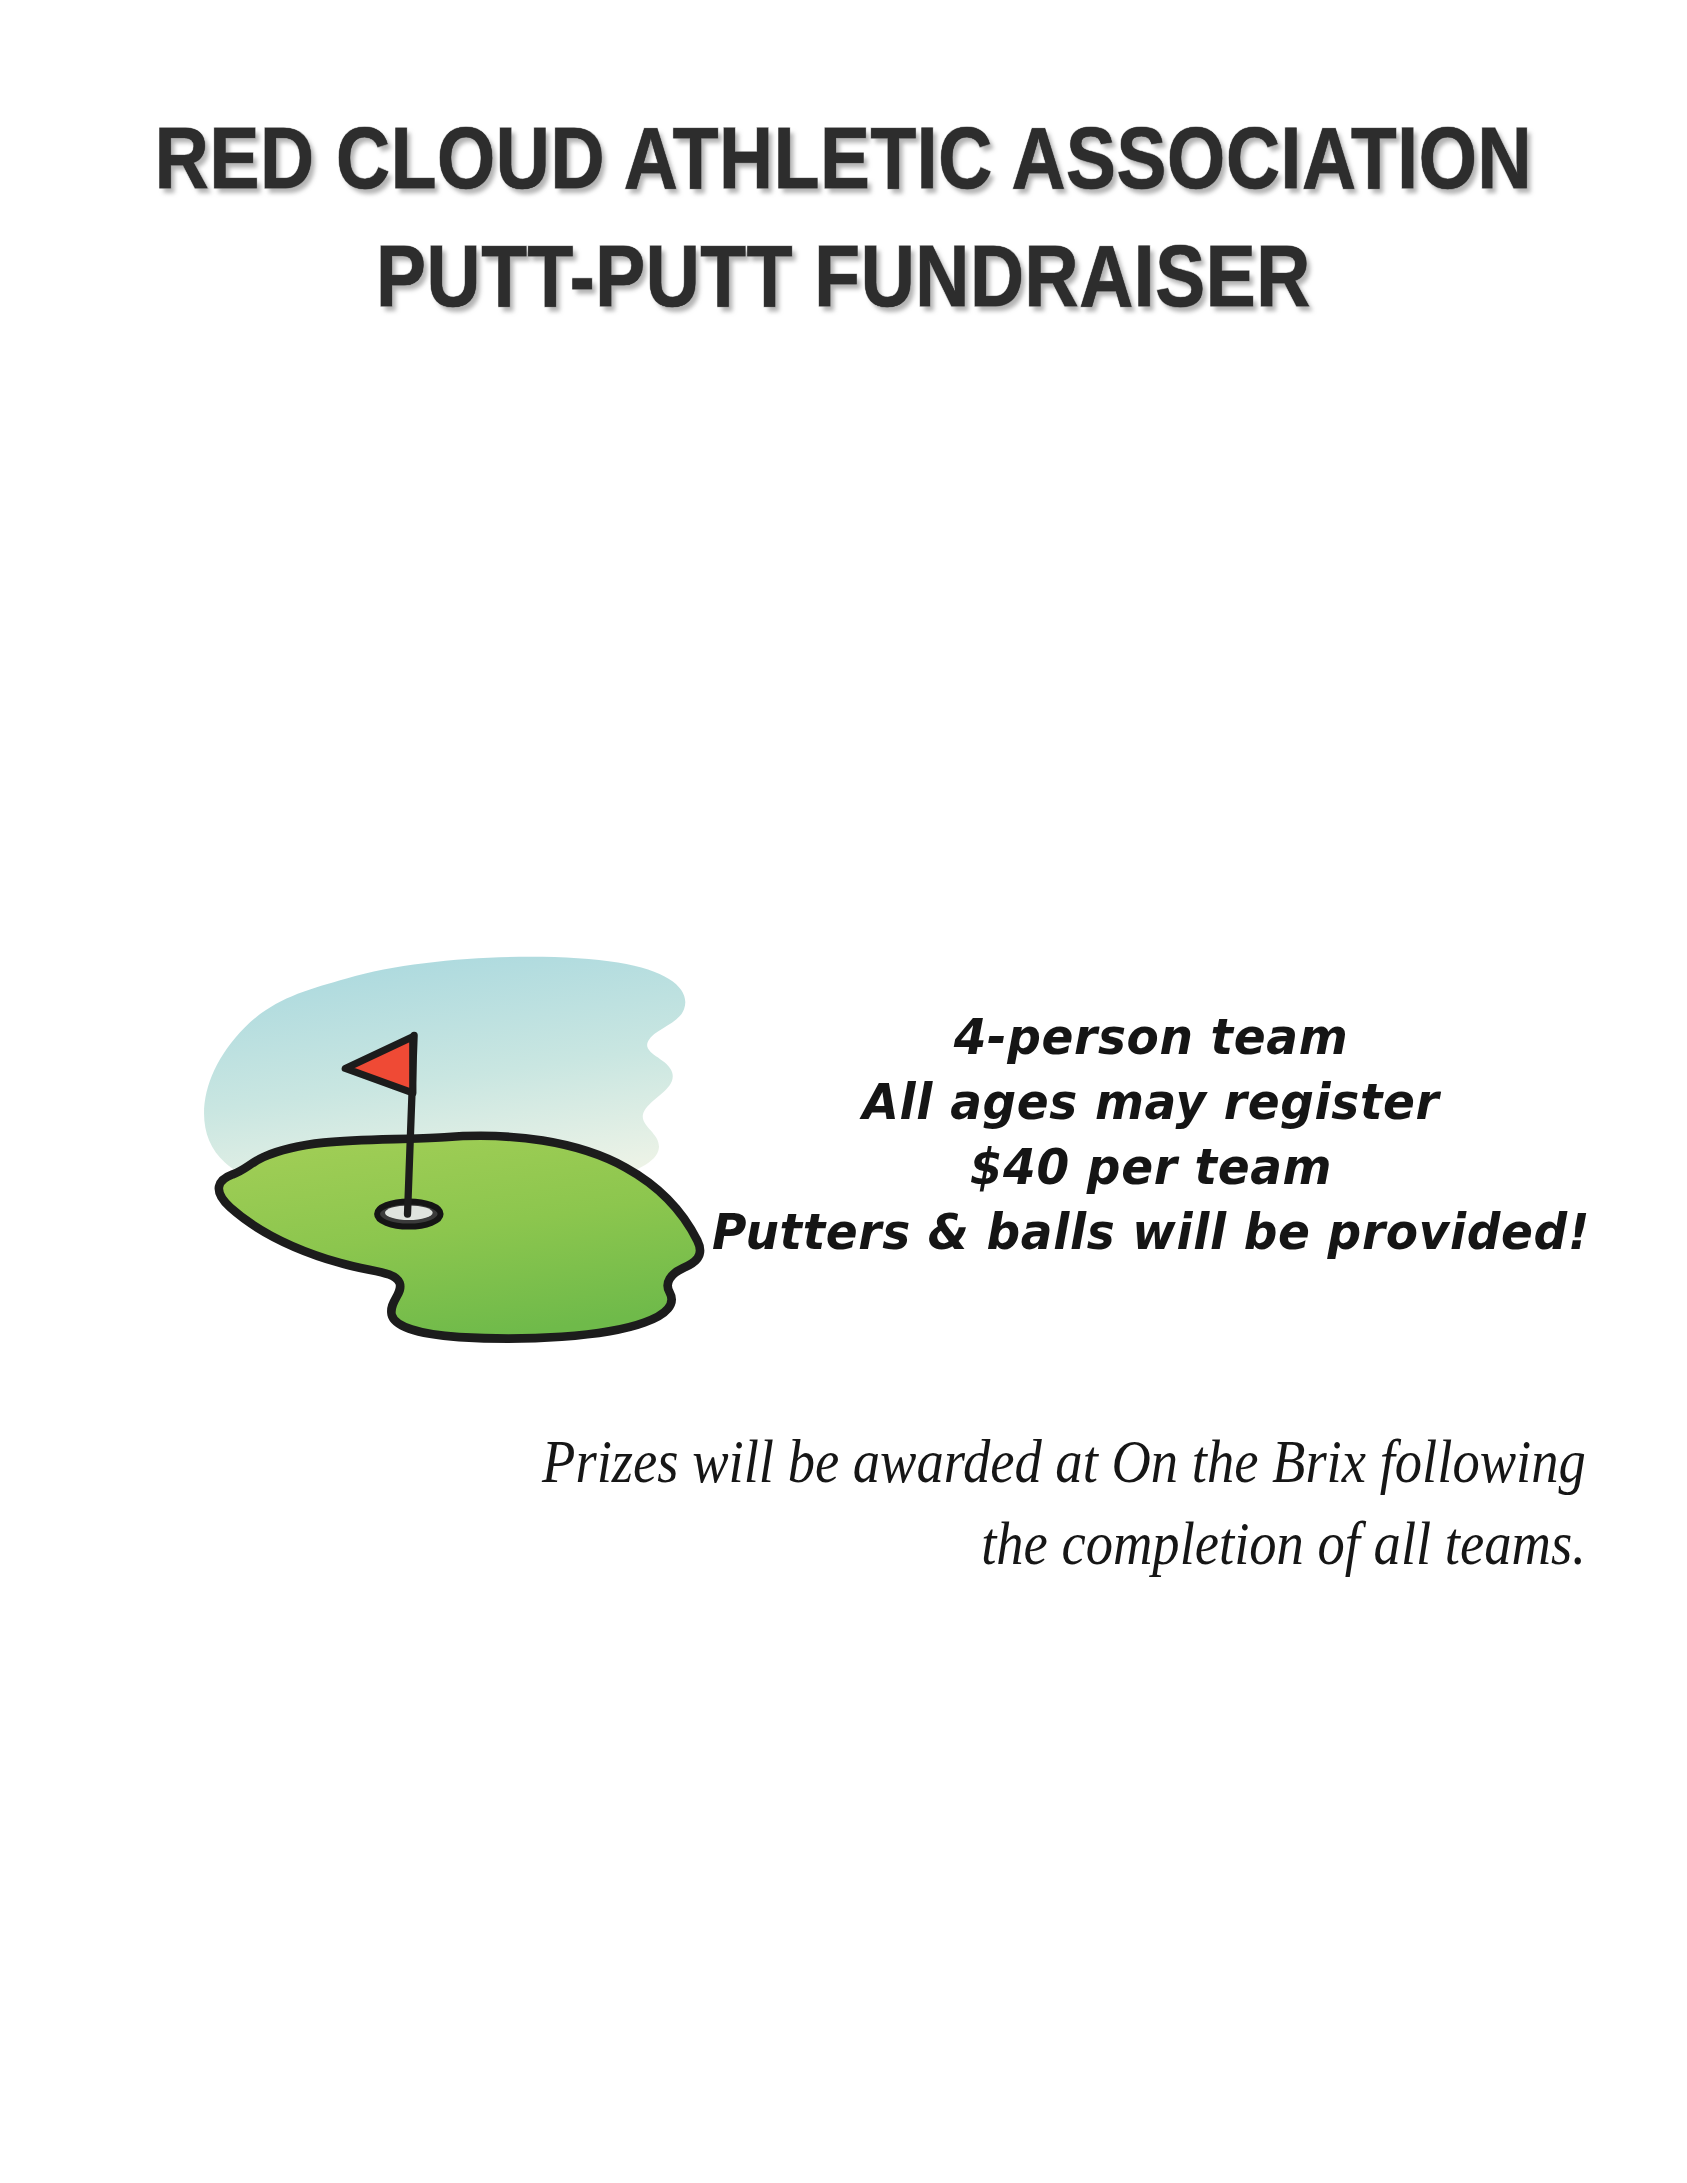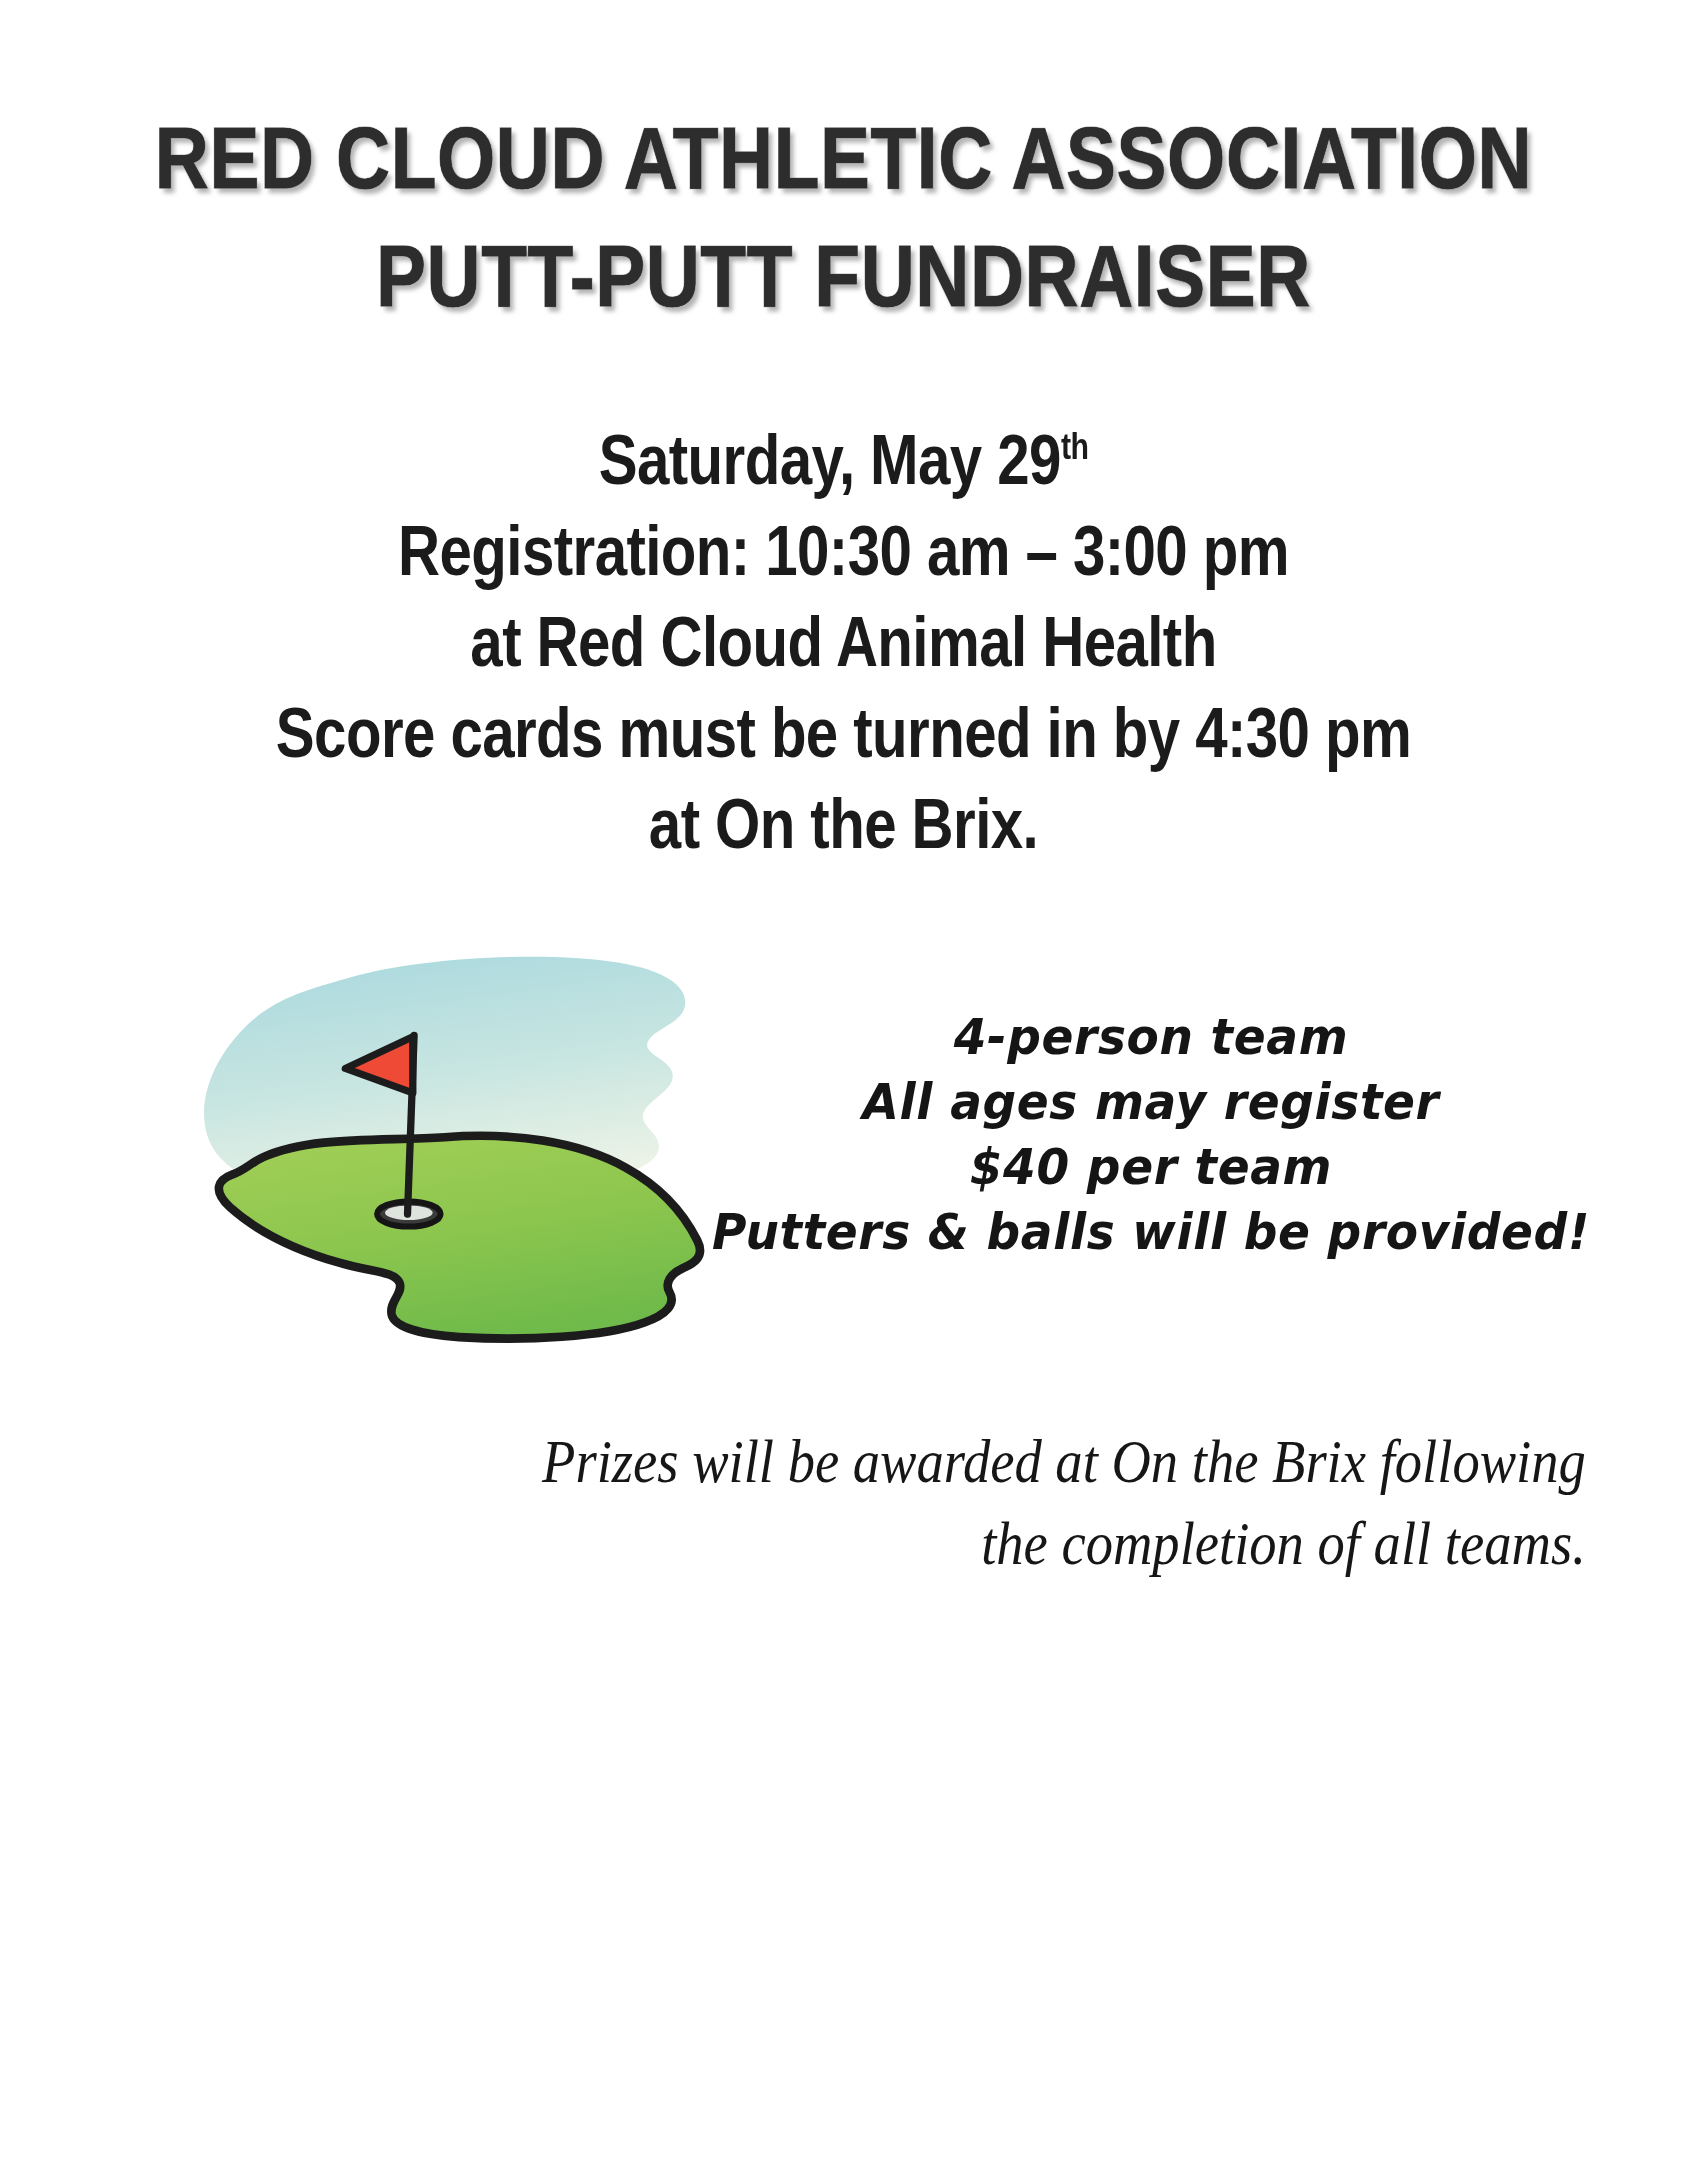--- a/index.html
+++ b/index.html
@@ -174,27 +174,20 @@
     <div class="title-line">
       <span class="inline-overlay">RED CLOUD ATHLETIC ASSOCIATION</span>
       <span class="face">RED CLOUD ATHLETIC ASSOCIATION</span>
     </div>
     <div class="title-line">
       <span class="inline-overlay">PUTT-PUTT FUNDRAISER</span>
       <span class="face">PUTT-PUTT FUNDRAISER</span>
     </div>
   </div>
 
-  <div class="details-block">
-    <div class="detail-line"><span>Saturday, May 29</span><sup>th</sup></div>
-    <div class="detail-line">Registration: 10:30 am – 3:00 pm</div>
-    <div class="detail-line">at Red Cloud Animal Health</div>
-    <div class="detail-line">Score cards must be turned in by 4:30 pm</div>
-    <div class="detail-line">at On the Brix.</div>
-  </div>
 
   <div class="mid-row">
 
     <div class="clipart">
       <svg viewBox="0 0 820 600" xmlns="http://www.w3.org/2000/svg">
         <defs>
           <linearGradient id="skyGrad" x1="0" y1="0" x2="0.25" y2="1">
             <stop offset="0%" stop-color="#a7d7de"></stop>
             <stop offset="55%" stop-color="#c9e6e1"></stop>
             <stop offset="100%" stop-color="#f0f4e7"></stop>

